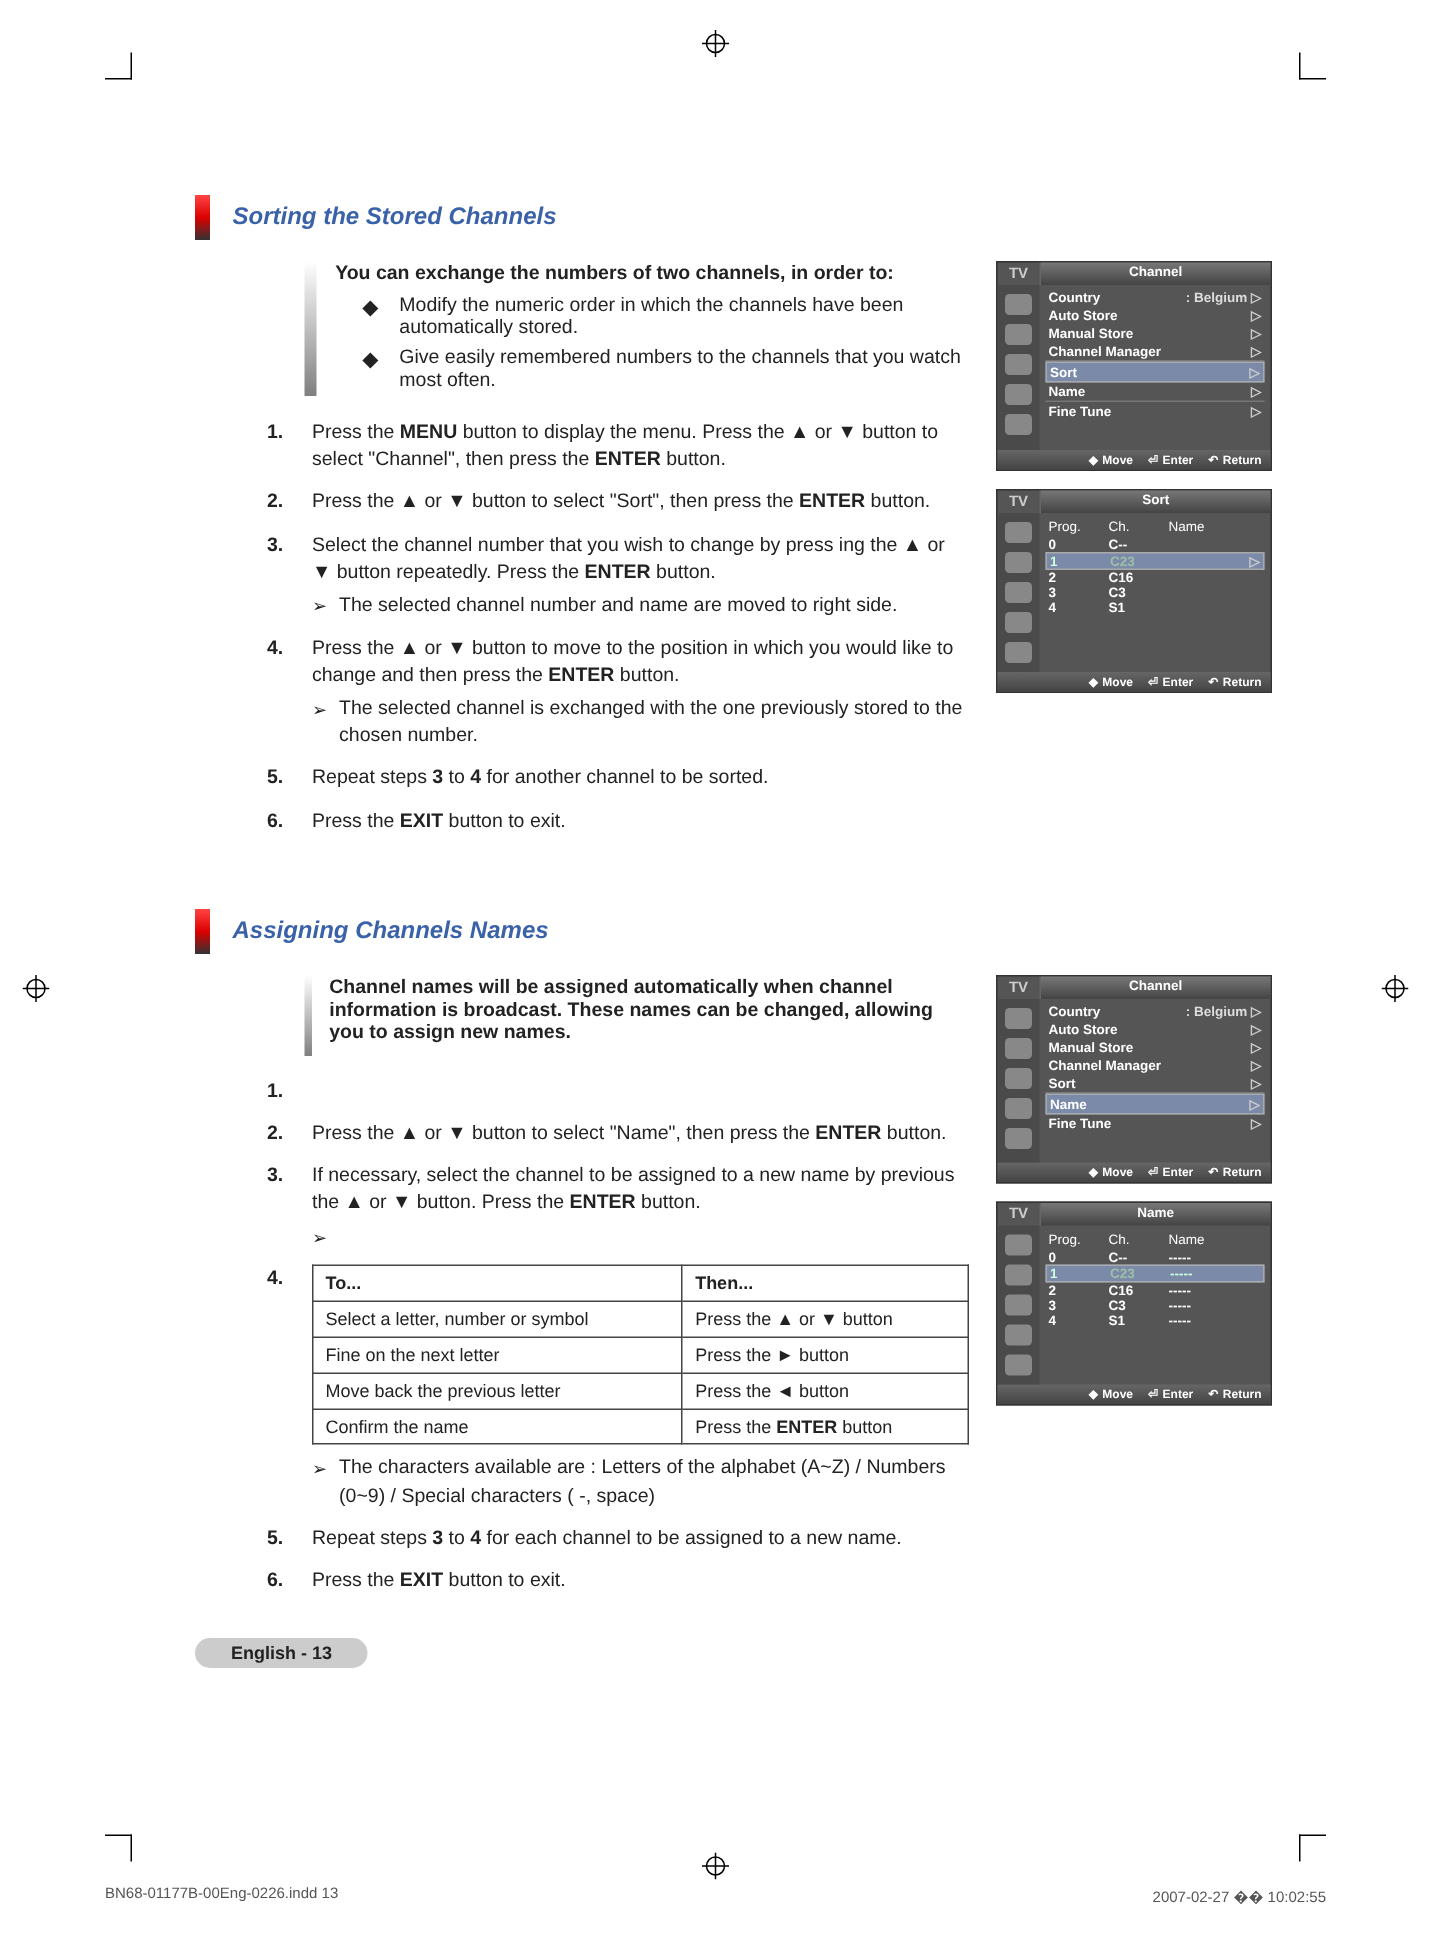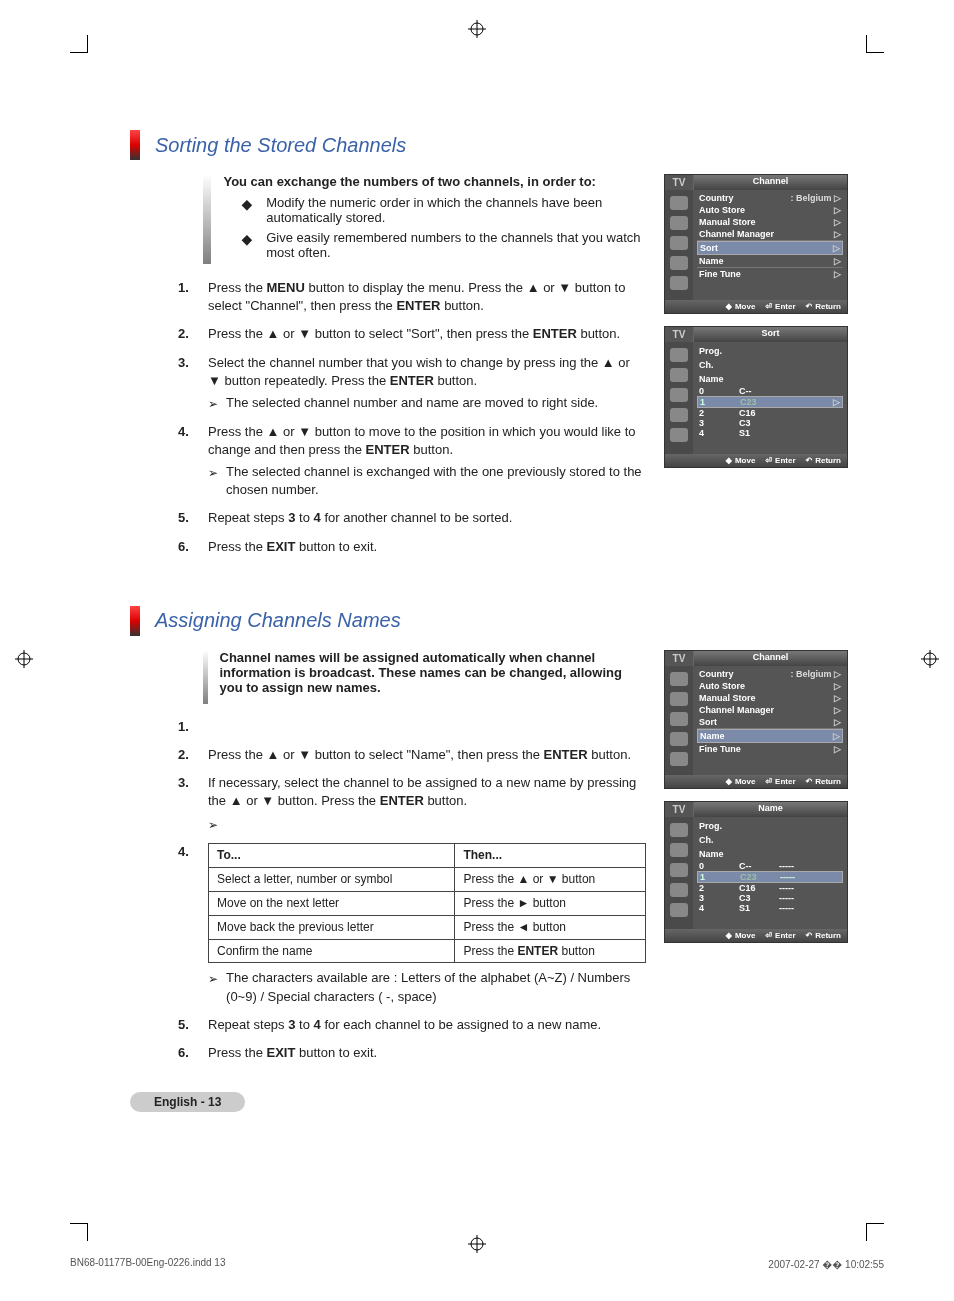--- a/index.html
+++ b/index.html
@@ -10,21 +10,21 @@
   .crop-tr { top: 35px; right: 70px; border-left: 1px solid #000; border-bottom: 1px solid #000; }
   .crop-bl { bottom: 60px; left: 70px; border-right: 1px solid #000; border-top: 1px solid #000; }
   .crop-br { bottom: 60px; right: 70px; border-left: 1px solid #000; border-top: 1px solid #000; }
   .reg-top { position: absolute; top: 20px; left: 50%; transform: translateX(-50%); }
   .reg-bot { position: absolute; bottom: 45px; left: 50%; transform: translateX(-50%); }
   .reg-left { position: absolute; top: 650px; left: 15px; }
   .reg-right { position: absolute; top: 650px; right: 15px; }
   .content-wrap { margin-left: 60px; }
   .section-title-wrap { display: flex; align-items: center; margin-bottom: 14px; }
   .title-bar { width: 10px; height: 30px; background: linear-gradient(to bottom, #f44 0%, #d00 50%, #333 100%); margin-right: 15px; }
-  .section-title { font-size: 20px; font-weight: normal; color: #3a62a8; font-style: italic; }
+  .section-title { font-size: 16px; font-weight: bold; color: #3a62a8; font-style: italic; }
   .indent-bar { width: 10px; height: 100%; background: linear-gradient(to bottom, rgba(0,0,0,0) 0%, rgba(0,0,0,0.5) 100%); }
   .cols { display: flex; gap: 18px; margin-left: 48px; }
   .col-left { flex: 1 1 60%; }
   .col-right { flex: 0 0 220px; }
   .intro-pad { padding-left: 25px; }
   .intro-wrap { display: flex; gap: 12px; }
   .intro-text { font-weight: bold; margin-bottom: 6px; }
   .bullet-list { list-style: none; padding-left: 18px; }
   .bullet-list li { display: flex; gap: 14px; margin-bottom: 5px; }
   .diamond { font-size: 14px; line-height: 1; margin-top: 2px; }
@@ -41,21 +41,21 @@
   .ss-icons { width: 28px; display: flex; flex-direction: column; align-items: center; gap: 6px; padding: 6px 0; background: #4a4a4a; }
   .ss-icon { width: 18px; height: 14px; background: #888; border-radius: 3px; }
   .ss-menu { flex: 1; padding: 2px 4px; }
   .ss-row { display: flex; justify-content: space-between; padding: 1px 2px; font-weight: bold; }
   .ss-row.hl { background: #7a8aa8; border: 1px solid #aaa; }
   .ss-row-u { border-bottom: 1px solid #777; }
   .ss-tri { color: #ccc; }
   .ss-val { color: #ddd; }
   .ss-footer { display: flex; justify-content: flex-end; gap: 10px; padding: 2px 6px; background: linear-gradient(to bottom, #666, #444); font-weight: bold; font-size: 8px; }
   .ss-foot-item { display: flex; align-items: center; gap: 3px; }
-  .ss-table-head { display: flex; font-weight: bold; padding: 2px; gap: 4px; flex-direction: column; }
+  .ss-table-head { display: flex; font-weight: normal; padding: 2px; gap: 4px; }
   .ss-c1 { width: 36px; }
   .ss-c2 { width: 36px; }
   .ss-c3 { flex: 1; }
   .ss-tr { display: flex; padding: 0 2px; gap: 4px; font-weight: bold; }
   .ss-tr.sel { background: #7a8aa8; color: #cfd; border: 1px solid #aaa; }
   .ss-tr.sel .ss-c2 { color: #9dbfa8; }
   .char-table { border-collapse: collapse; width: 100%; font-size: 12px; }
   .char-table th, .char-table td { border: 1px solid #444; padding: 3px 8px; text-align: left; }
   .char-table th { font-weight: bold; }
   .page-num { margin-top: 20px; }
@@ -308,41 +308,41 @@
           <li>
             <span class="step-num">1.</span>
           </li>
           <li>
             <span class="step-num">2.</span>
             <span><span>Press the ▲ or ▼ button to select "Name", then press the </span><span class="bold">ENTER</span><span> button.</span></span>
           </li>
           <li>
             <span class="step-num">3.</span>
             <div>
-              <span>If necessary, select the channel to be assigned to a new name by pressing the ▲ or ▼ button. Press the </span><span class="bold">ENTER</span><span> button.</span>
+              <span>If necessary, select the channel to be assigned to a new name by previous the ▲ or ▼ button. Press the </span><span class="bold">ENTER</span><span> button.</span>
               <div class="sub-note">
                   <span class="arrow-icon">➢</span>
                 </div>
             </div>
           </li>
           <li>
             <span class="step-num">4.</span>
             <div style="flex:1">
               <table class="char-table">
                 <tbody>
                     <tr>
                       <th>To...</th>
                       <th>Then...</th>
                     </tr>
                 <tr>
                       <td>Select a letter, number or symbol</td>
                       <td>Press the ▲ or ▼ button</td>
                     </tr>
                 <tr>
-                      <td>Move on the next letter</td>
+                      <td>Fine on the next letter</td>
                       <td>Press the ► button</td>
                     </tr>
                 <tr>
                       <td>Move back the previous letter</td>
                       <td>Press the ◄ button</td>
                     </tr>
                 <tr>
                       <td>Confirm the name</td>
                       <td><span>Press the </span><span class="bold">ENTER</span><span> button</span></td>
                     </tr>

